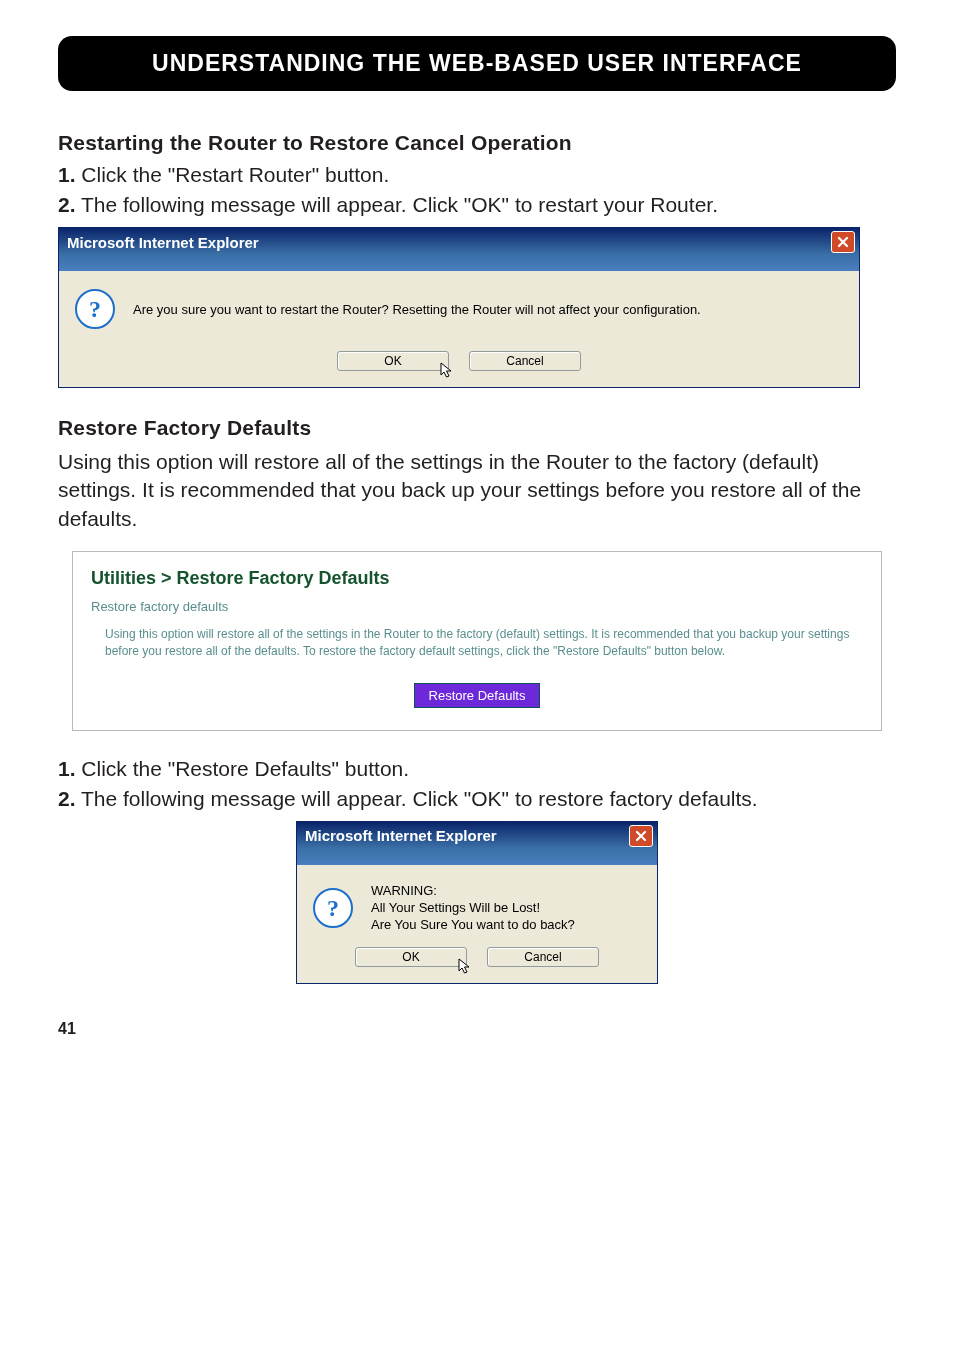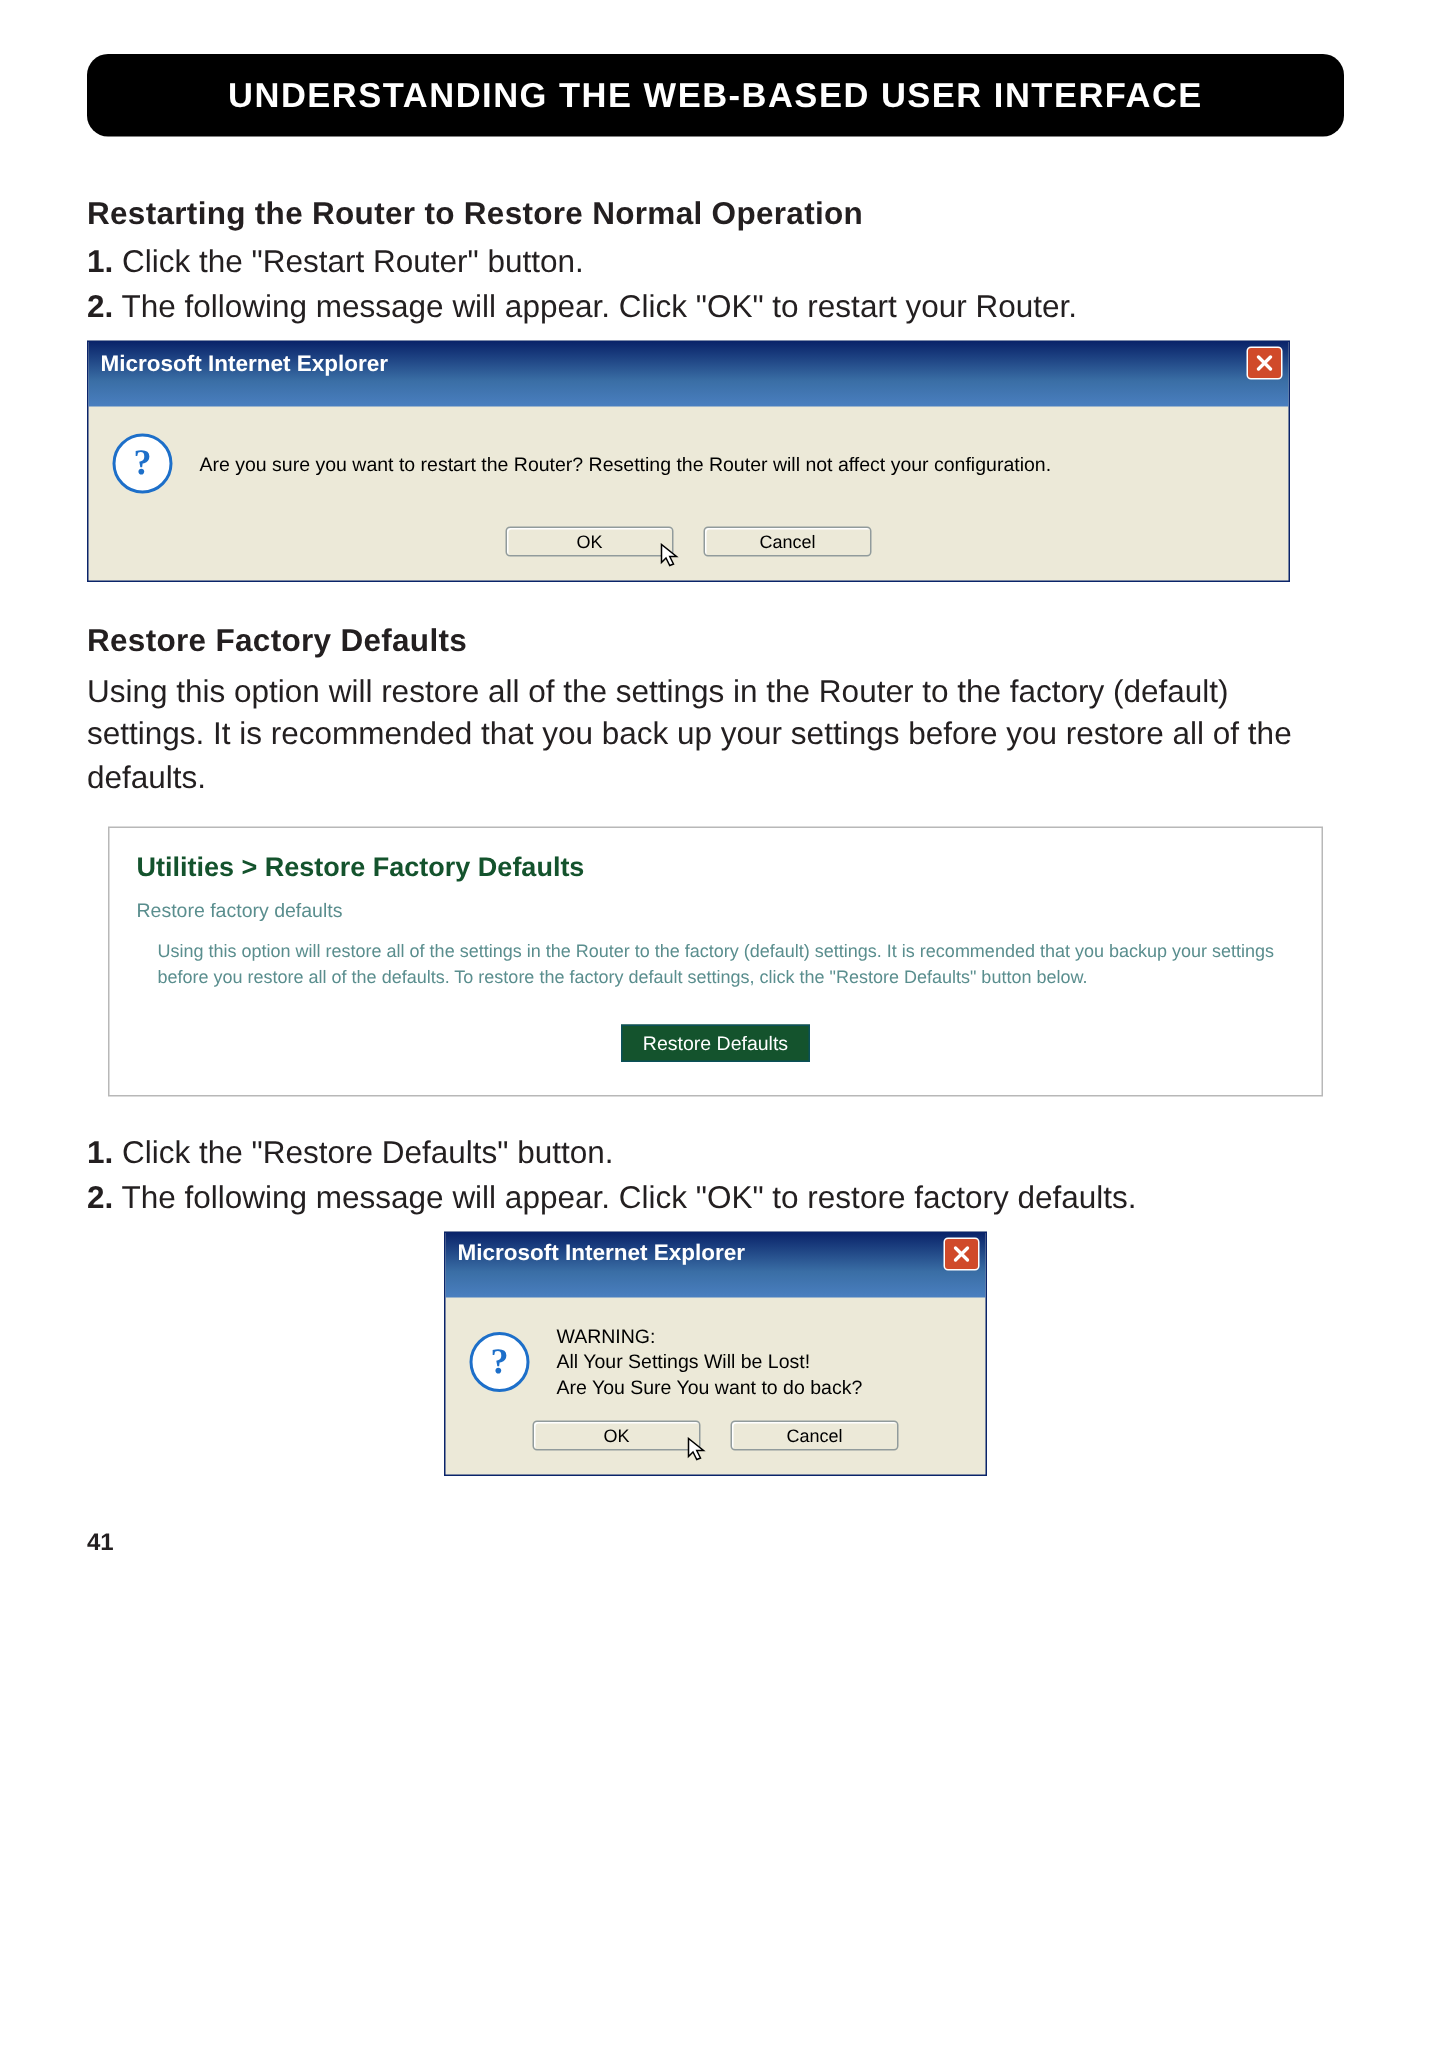--- a/index.html
+++ b/index.html
@@ -24,34 +24,34 @@
   .dlg-msg{flex:1}
   .dlg-btn-row{display:flex;justify-content:center;gap:20px;margin-top:22px}
   .xp-btn{min-width:82px;padding:2px 14px;font-family:"Tahoma",sans-serif;font-size:12px;color:#000000;background:#ece9d8;border:1px solid #919b9c;border-radius:3px;text-align:center;box-shadow:inset 1px 1px 0 #fff;cursor:pointer;position:relative}
   .cursor-arrow{width:14px;height:18px;position:absolute;pointer-events:none}
   
   .panel{border:1px solid #b8b8b8;padding:14px 18px 22px 18px;margin:16px auto 26px auto;width:810px;box-sizing:border-box;font-family:Verdana,Geneva,sans-serif}
   .panel-title{color:#14532d;font-weight:700;font-size:18px;margin:2px 0 10px 0}
   .panel-sub{color:#5a8e8e;font-size:13px;margin:0 0 12px 0}
   .panel-body{color:#5a8e8e;font-size:12px;line-height:1.45;padding:0 10px 0 14px}
   .panel-btn-row{text-align:center;margin-top:22px}
-  .teal-btn{background:#14532d;color:#fff;border:1px solid #0b5059;padding:4px 14px;font-size:13px;font-family:Verdana,Geneva,sans-serif;cursor:pointer}
+  .teal-btn{background:#6d28d9;color:#fff;border:1px solid #0b5059;padding:4px 14px;font-size:13px;font-family:Verdana,Geneva,sans-serif;cursor:pointer}
   .page-num{text-align:left;font-weight:700;font-size:16px;margin-top:36px}
   .warn-lines{line-height:1.3}
 </style>
 </head>
 <body>
 
 <div class="page">
 
   <div class="black-bar">
     <span>UNDERSTANDING THE WEB-BASED USER INTERFACE</span>
   </div>
 
-  <div class="h2">Restarting the Router to Restore Normal Operation</div>
+  <div class="h2">Restarting the Router to Restore Cancel Operation</div>
   <div class="step">
     <span>1.</span><span class="txt"> Click the "Restart Router" button.</span>
   </div>
   <div class="step">
     <span>2.</span><span class="txt"> The following message will appear. Click "OK" to restart your Router.</span>
   </div>
 
   <div class="dlg-wrap">
     <div class="dlg dlg1">
       <div class="titlebar">

